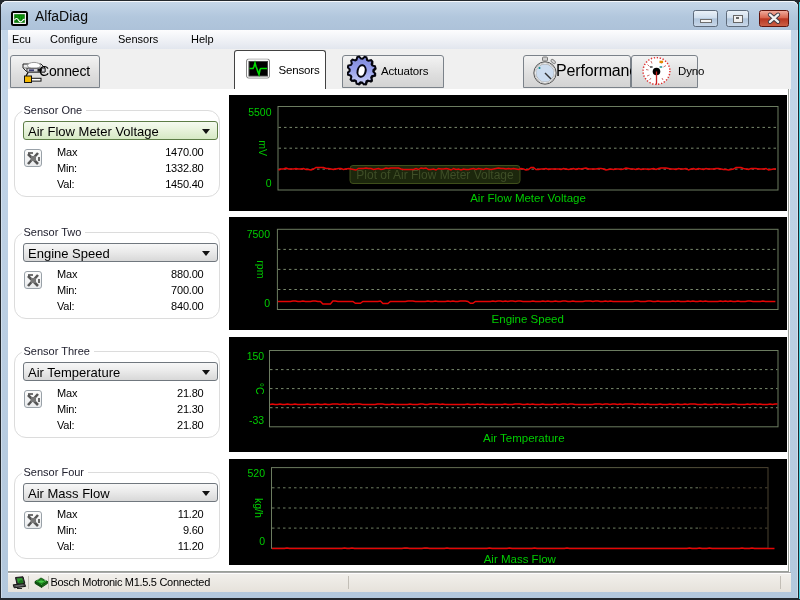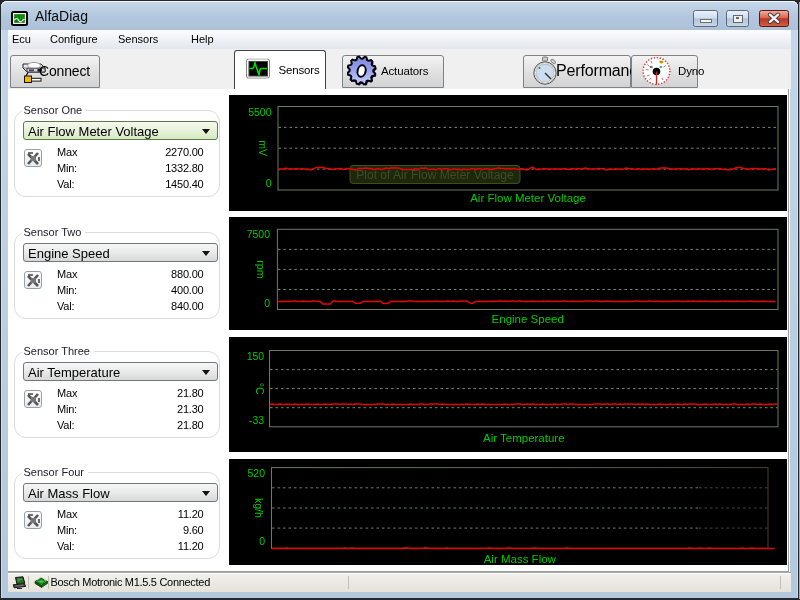--- a/index.html
+++ b/index.html
@@ -174,21 +174,21 @@
         </div>
 <div class="gbtn">
           <svg width="13" height="13" viewBox="0 0 13 13">
 <path d="M1 2 L11 12 M11 1 L1 12" stroke="#555" stroke-width="2.6"></path>
 <path d="M1 1 h5 M12 5 v4" stroke="#444" stroke-width="1.6"></path>
 <rect x="4" y="4" width="5" height="5" fill="#777"></rect>
 </svg>
         </div>
 <div class="row" style="top:35px">
           <span class="rl">Max</span>
-          <span class="rv">2270.00</span>
+          <span class="rv">1470.00</span>
         </div>
 <div class="row" style="top:50.5px">
           <span class="rl">Min:</span>
           <span class="rv">1332.80</span>
         </div>
 <div class="row" style="top:66.5px">
           <span class="rl">Val:</span>
           <span class="rv">1450.40</span>
         </div>
 </div>
@@ -204,21 +204,21 @@
 <path d="M1 1 h5 M12 5 v4" stroke="#444" stroke-width="1.6"></path>
 <rect x="4" y="4" width="5" height="5" fill="#777"></rect>
 </svg>
         </div>
 <div class="row" style="top:35px">
           <span class="rl">Max</span>
           <span class="rv">880.00</span>
         </div>
 <div class="row" style="top:50.5px">
           <span class="rl">Min:</span>
-          <span class="rv">400.00</span>
+          <span class="rv">700.00</span>
         </div>
 <div class="row" style="top:66.5px">
           <span class="rl">Val:</span>
           <span class="rv">840.00</span>
         </div>
 </div>
 <div class="group" style="top:262px">
 <span class="glabel">Sensor Three</span>
 <div class="combo">
           <span class="ctext">Air Temperature</span>

